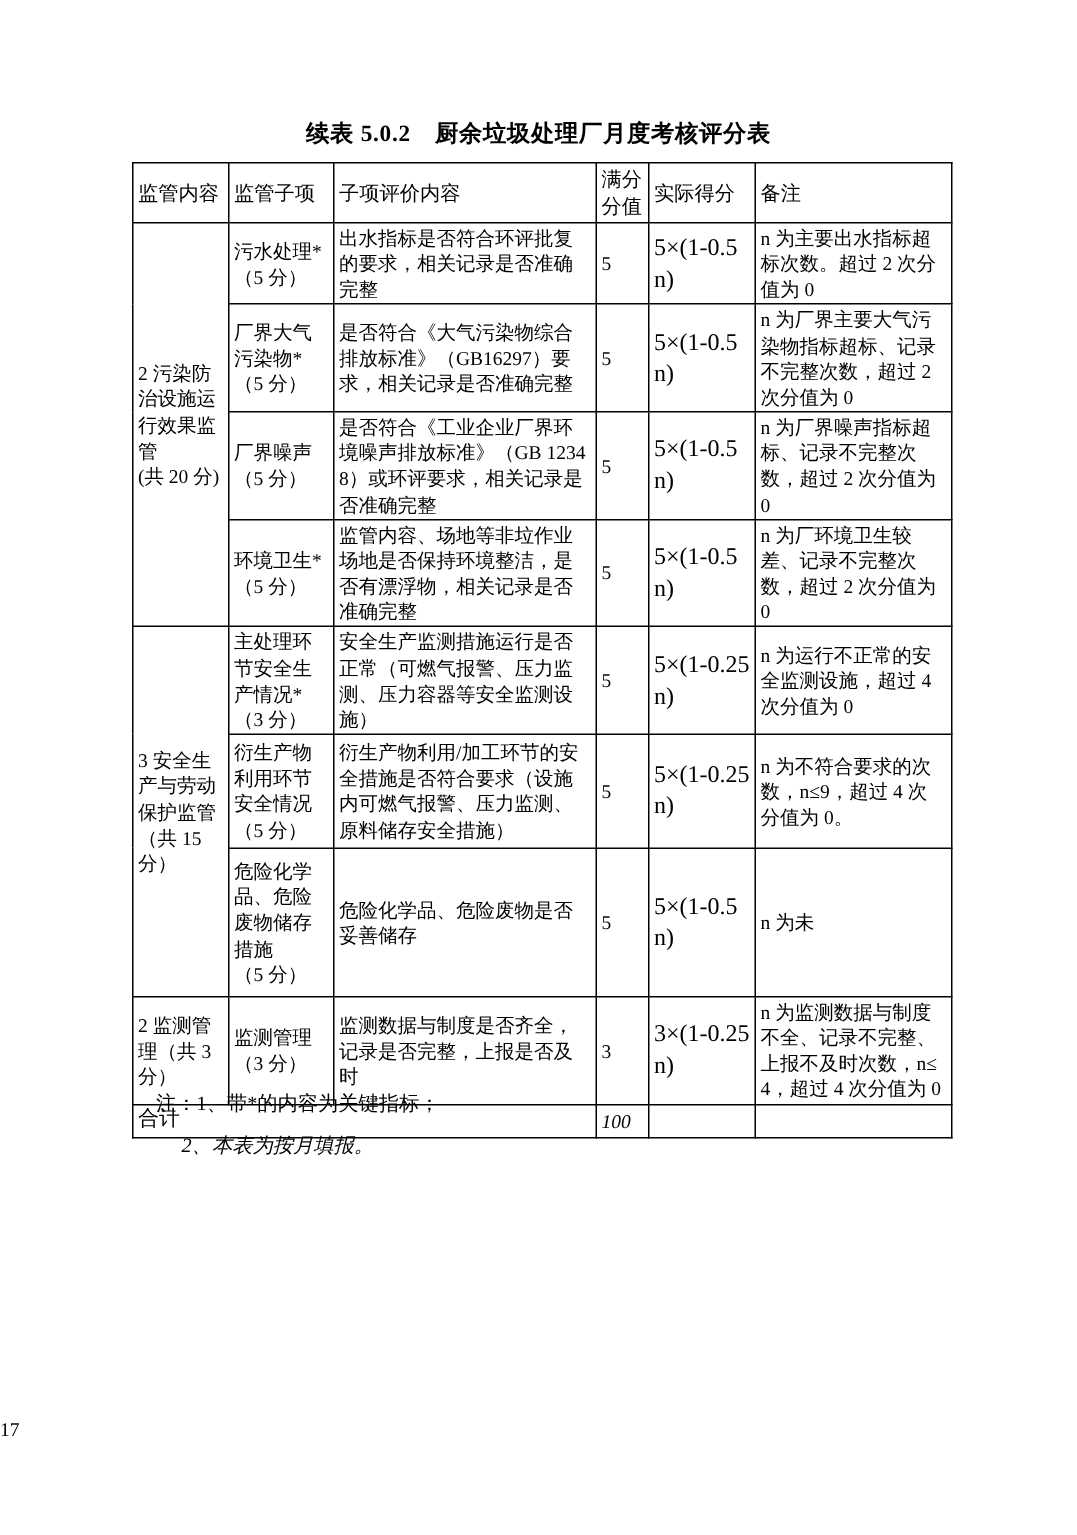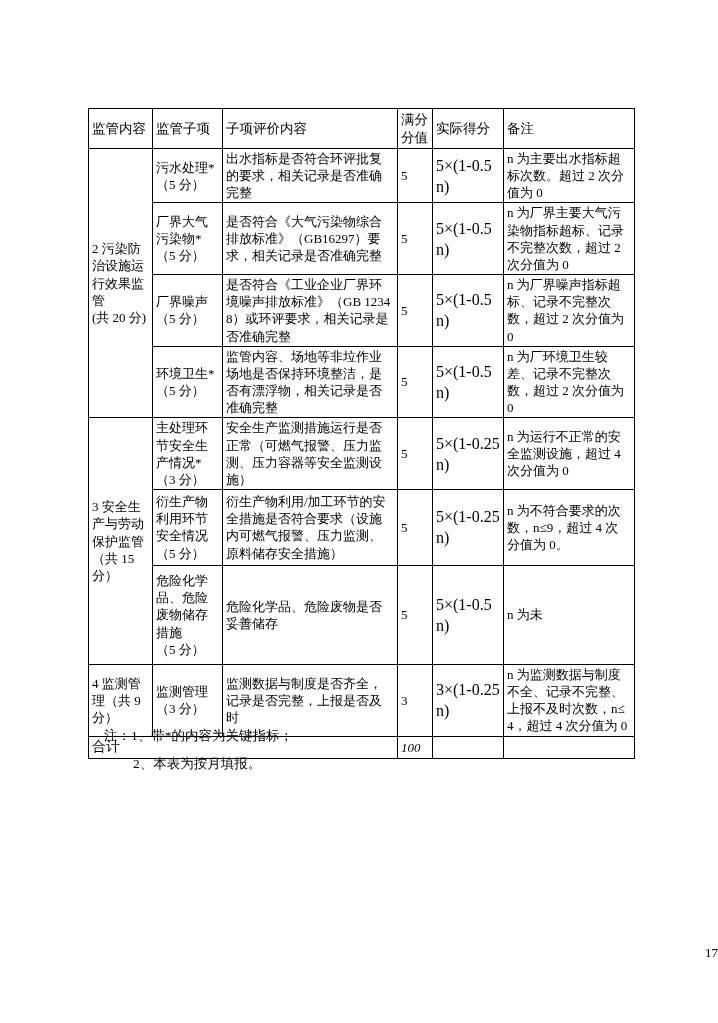--- a/index.html
+++ b/index.html
@@ -34,32 +34,33 @@
     word-break: break-all;
     overflow: hidden;
   }
   .score-table th { font-size: 13.5px; }
   .c-score { text-align: center; }
   .c-formula { font-size: 16px; padding: 1px 1px; }
   .total-label { font-weight: bold; font-size: 14px; }
   .total-score { font-weight: bold; text-align: center; font-style: italic; }
 
   .notes { position: absolute; left: 104px; top: 727px; font-size: 13.5px; }
-  .note-line2 { margin-top: 10px; margin-left: 29px; }
+  .note-line2 { margin-top: 10px; margin-left: 17px; font-style: italic; }
 
   .page-number {
     position: absolute; top: 945px; left: 0; width: 100%;
-    text-align: right; font-size: 13px;
+    text-align: left; font-size: 13px;
   }
 </style>
 </head>
 <body>
 
 <div class="page">
 
+  <div class="doc-title">续表 5.0.2　厨余垃圾处理厂月度考核评分表</div>
 
   <table class="score-table">
     <colgroup>
       <col style="width:64px">
         <col style="width:70px">
         <col style="width:175px">
       <col style="width:35px">
         <col style="width:71px">
         <col style="width:131px">
     </colgroup>
@@ -127,21 +128,21 @@
     <tr style="height:99px">
       <td>危险化学品、危险废物储存措施
 （5 分）</td>
       <td>危险化学品、危险废物是否妥善储存</td>
       <td class="c-score">5</td>
       <td class="c-formula">5×(1-0.5n)</td>
       <td>n 为未</td>
     </tr>
 
     <tr style="height:70px">
-      <td>4 监测管理（共 9 分）</td>
+      <td>2 监测管理（共 3 分）</td>
       <td>监测管理
 （3 分）</td>
       <td>监测数据与制度是否齐全，记录是否完整，上报是否及时</td>
       <td class="c-score">3</td>
       <td class="c-formula">3×(1-0.25n)</td>
       <td>n 为监测数据与制度不全、记录不完整、上报不及时次数，n≤4，超过 4 次分值为 0</td>
     </tr>
 
     <tr style="height:22px">
       <td colspan="3" class="total-label">合计</td>

